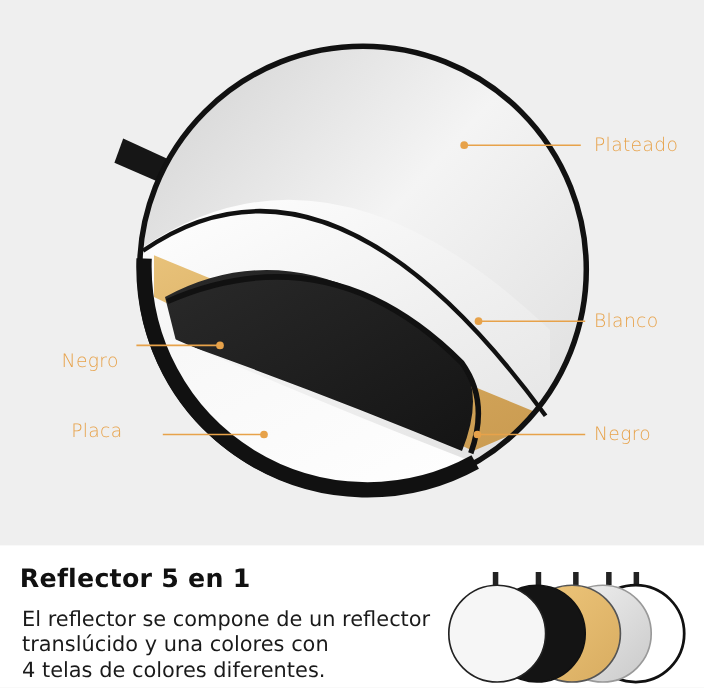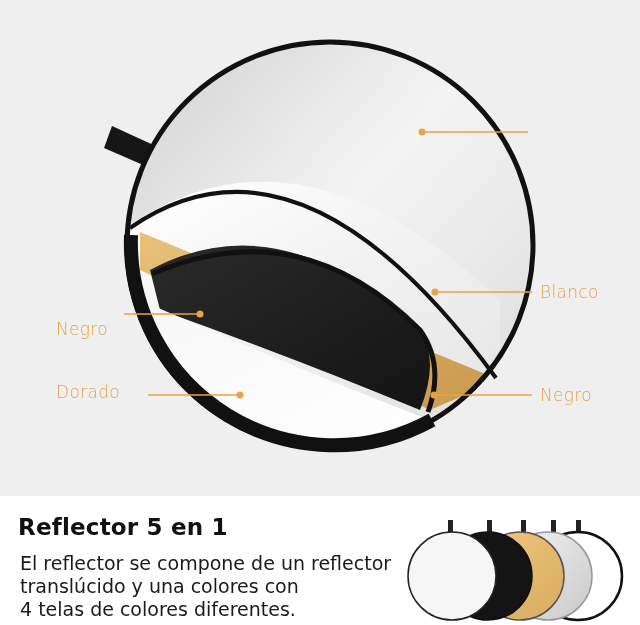--- a/index.html
+++ b/index.html
@@ -77,25 +77,26 @@
       <circle cx="435" cy="292" r="3.5" stroke="none"></circle>
       <line x1="434" y1="395" x2="532" y2="395"></line>
       <circle cx="434" cy="395" r="3.5" stroke="none"></circle>
       <line x1="124" y1="314" x2="200" y2="314"></line>
       <circle cx="200" cy="314" r="3.5" stroke="none"></circle>
       <line x1="148" y1="395" x2="240" y2="395"></line>
       <circle cx="240" cy="395" r="3.5" stroke="none"></circle>
     </g>
   </svg>
 
+  <div class="label" style="left:540px; top:121px;">Plateado</div>
   <div class="label" style="left:540px; top:281px;">Blanco</div>
   <div class="label" style="left:540px; top:384px;">Negro</div>
   <div class="label" style="left:56px; top:318px;">Negro</div>
   <div class="label center" style="left:30px; top:381px; width:116px;">
-    <div>Dorado</div>
+    <div>Placa</div>
   </div>
 </div>
 
 <div class="bottom">
   <div class="title">Reflector 5 en 1</div>
   <div class="desc">
     <div>El reflector se compone de un reflector</div>
     <div>translúcido y una colores con</div>
     <div>4 telas de colores diferentes.</div>
   </div>

